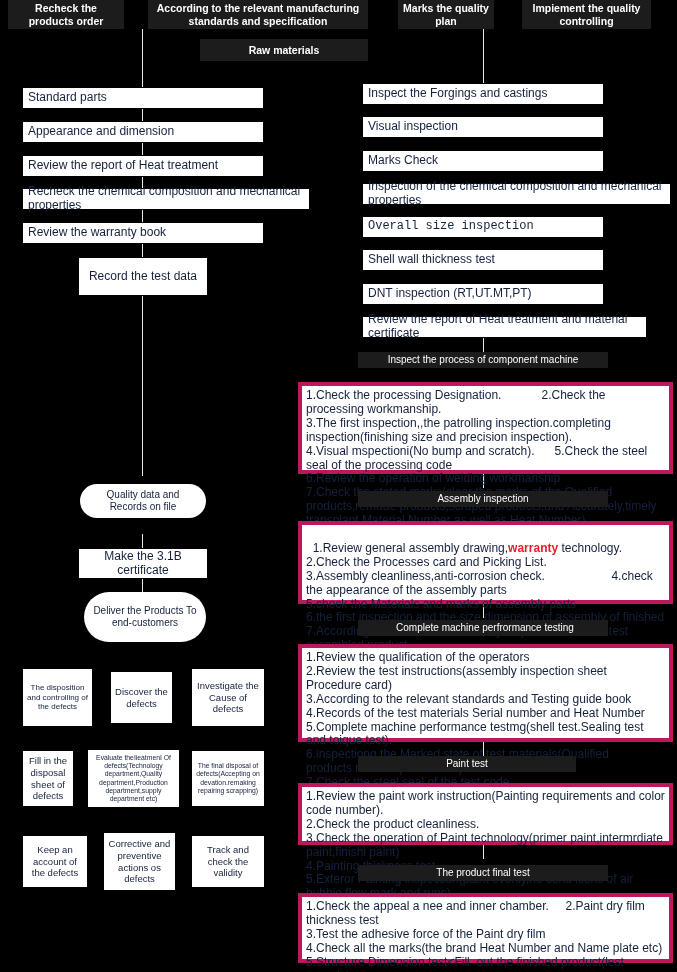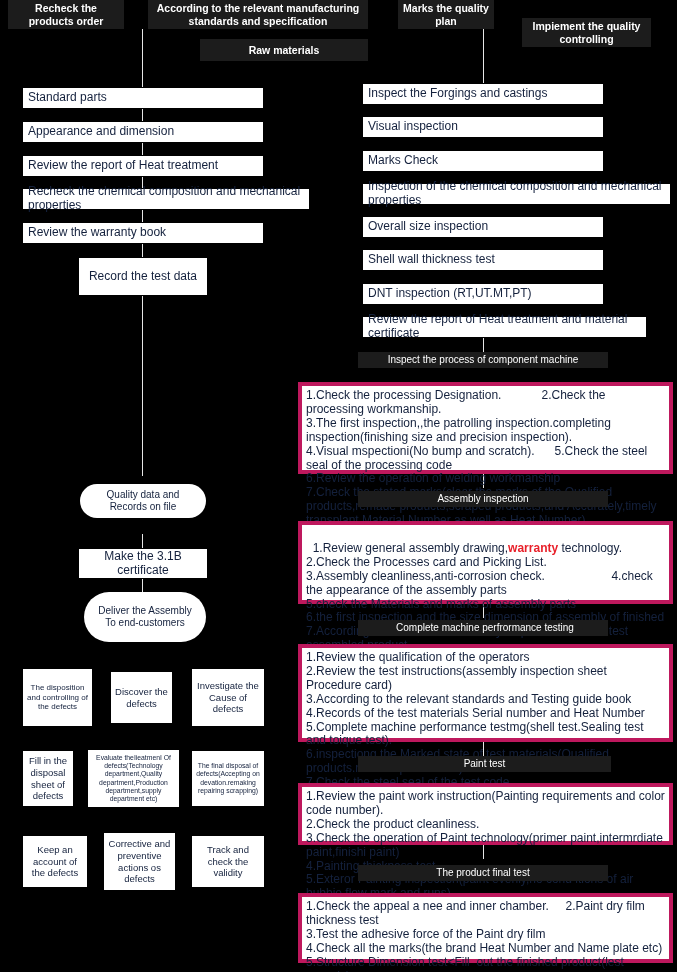--- a/index.html
+++ b/index.html
@@ -66,21 +66,21 @@
 </style>
 </head>
 <body>
 
 <div class="node chip" style="left:8px;top:0px;width:116px;height:29px;">Recheck the products order</div>
 
 <div class="node chip" style="left:148px;top:0px;width:220px;height:29px;">According to the relevant manufacturing standards and specification</div>
 
 <div class="node chip" style="left:398px;top:0px;width:96px;height:29px;">Marks the quality plan</div>
 
-<div class="node chip" style="left:522px;top:0px;width:129px;height:29px;margin-top:18px;">Impiement the quality controlling</div>
+<div class="node chip" style="left:522px;top:0px;width:129px;height:29px;">Impiement the quality controlling</div>
 
 <div class="node chip" style="left:200px;top:39px;width:168px;height:22px;">Raw materials</div>
 
 <div class="vline" style="left:142px;top:29px;height:62px;"></div>
 <div class="vline" style="left:142px;top:109px;height:148px;"></div>
 <div class="vline" style="left:142px;top:296px;height:180px;"></div>
 <div class="vline" style="left:142px;top:534px;height:14px;"></div>
 <div class="vline" style="left:142px;top:578px;height:14px;"></div>
 <div class="vline" style="left:483px;top:29px;height:62px;"></div>
 <div class="vline" style="left:483px;top:338px;height:14px;"></div>
@@ -102,21 +102,21 @@
 <div class="node wbox center" style="left:78px;top:257px;width:130px;height:39px;">Record the test data</div>
 
 <div class="node wbox" style="left:362px;top:83px;width:242px;height:22px;">Inspect the Forgings and castings</div>
 
 <div class="node wbox" style="left:362px;top:116px;width:242px;height:22px;">Visual inspection</div>
 
 <div class="node wbox" style="left:362px;top:150px;width:242px;height:22px;">Marks Check</div>
 
 <div class="node wbox" style="left:362px;top:183px;width:309px;height:22px;">Inspection of the chemical composition and mechanical properties</div>
 
-<div class="node wbox" style="left:362px;top:216px;width:242px;height:22px;">Overall size inspection</div>
+<div class="node wbox" style="left:362px;top:216px;width:242px;height:22px;font-family:Liberation Mono, monospace;">Overall size inspection</div>
 
 <div class="node wbox" style="left:362px;top:249px;width:242px;height:22px;">Shell wall thickness test</div>
 
 <div class="node wbox" style="left:362px;top:283px;width:242px;height:22px;">DNT inspection (RT,UT.MT,PT)</div>
 
 <div class="node wbox" style="left:362px;top:316px;width:285px;height:22px;">Review the report of Heat treatment and material certificate</div>
 
 <div class="node chip small" style="left:358px;top:352px;width:250px;height:16px;">Inspect the process of component machine</div>
 
 <div class="node panel" style="left:298px;top:382px;width:375px;height:92px;">1.Check the processing Designation.            2.Check the processing workmanship.
@@ -143,21 +143,21 @@
 <div class="node panel" style="left:298px;top:644px;width:375px;height:98px;">1.Review the qualification of the operators
 2.Review the test instructions(assembly inspection sheet Procedure card)
 3.According to the relevant standards and Testing guide book
 4.Records of the test materials Serial number and Heat Number
 5.Complete machine performance testmg(shell test.Sealing test and toique test).
 6.inspectiong the Marked state of test materials(Qualified products.remade product etc).
 7.Check the steel seal of the test code
 8.Check the appearance and inner chamber of the Qualified products(Clear water in the inner chamber and nole rust prevention)
 9.Recheck the qualified products and recoid the si tuation.</div>
 
-<div class="node chip small" style="left:358px;top:756px;width:253px;height:16px;">Paint test</div>
+<div class="node chip small" style="left:358px;top:756px;width:218px;height:16px;">Paint test</div>
 
 <div class="node panel" style="left:298px;top:783px;width:375px;height:62px;">1.Review the paint work instruction(Painting requirements and color code number).
 2.Check the product cleanliness.
 3.Check the operation of Paint technology(primer paint,intermrdiate paint,finishi paint)
 4.Painting thickness test.
 5.Exteror Painting inspection(paint evenly,no cond itions of air bubbie.flow mark and runs).
 6.Record the paint test</div>
 
 <div class="node chip small" style="left:358px;top:865px;width:250px;height:16px;">The product final test</div>
 
@@ -166,21 +166,21 @@
 4.Check all the marks(the brand Heat Number and Name plate etc)
 5.Structure Dimension test&lt;Fill  out the finished product(lest records).
 6.Inspect and check the Parking List
 7.Product packing inspeclion (fixed solid and no Bump)
 8.Check the shipping mark and case number    9.fill in the ultimate test record</div>
 
 <div class="node oval" style="left:80px;top:484px;width:126px;height:34px;">Quality data and Records on file</div>
 
 <div class="node wbox center" style="left:78px;top:548px;width:130px;height:31px;">Make the 3.1B certificate</div>
 
-<div class="node oval" style="left:84px;top:592px;width:122px;height:50px;">Deliver the Assembly To end-customers</div>
+<div class="node oval" style="left:84px;top:592px;width:122px;height:50px;">Deliver the Products To end-customers</div>
 
 <div class="node gbox t8" style="left:22px;top:668px;width:71px;height:59px;">The disposition and controlling of the defects</div>
 
 <div class="node gbox t10" style="left:110px;top:671px;width:63px;height:53px;">Discover the defects</div>
 
 <div class="node gbox t10" style="left:191px;top:668px;width:74px;height:59px;">Investigate the Cause of defects</div>
 
 <div class="node gbox t10" style="left:22px;top:750px;width:52px;height:57px;">Fill in the disposal sheet of defects</div>
 
 <div class="node gbox t7" style="left:87px;top:749px;width:93px;height:59px;">Evaluate theIieatmenI Of defects(Technology department,Quality department,Production department,supply department etc)</div>

